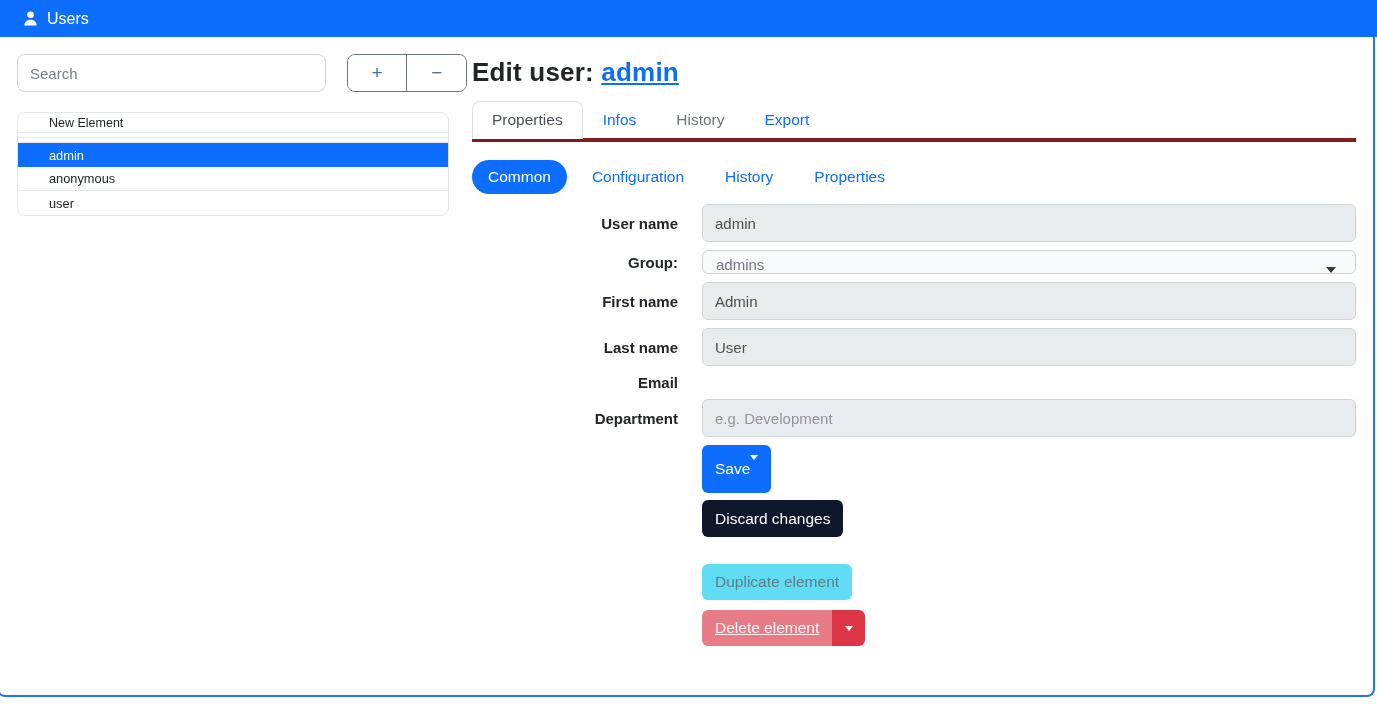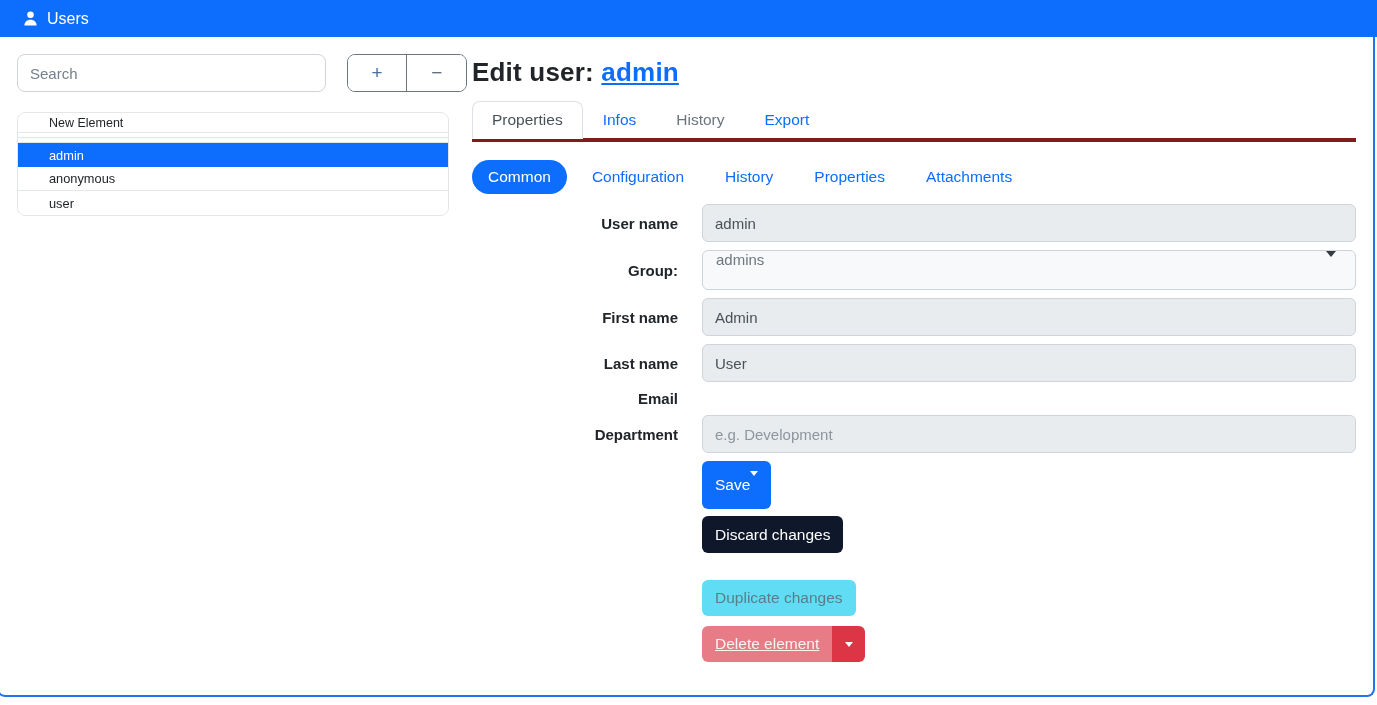--- a/index.html
+++ b/index.html
@@ -57,22 +57,22 @@
   .pill.active { background:#0d6efd; color:#fff; }
 
   .form { margin-top:10px; }
   .form-row { display:flex; align-items:center; margin-bottom:8px; }
   .form-label { width:230px; flex:0 0 230px; text-align:right; padding-right:24px;
     font-size:15px; font-weight:700; }
   .form-control { flex:1; height:38px; border:1px solid #ced4da; border-radius:6px;
     background:#e9ecef; padding:0 12px; font-size:15px; color:#495057;
     font-family:inherit; outline:none; }
   .form-control::placeholder { color:#8d959d; }
-  .select-box { flex:1; height:40px; border:1px solid #ced4da; border-radius:6px;
-    background:#f8f9fa; padding:0 13px; display:flex; align-items:flex-start;
+  .select-box { flex:1; height:24px; border:1px solid #ced4da; border-radius:6px;
+    background:#f8f9fa; padding:0 13px; display:flex; align-items:flex-end;
     justify-content:space-between; font-size:15px; color:#6f7780; cursor:pointer; }
   .caret-down { width:0; height:0; border-left:5px solid transparent;
     border-right:5px solid transparent; border-top:6px solid #343a40; margin-right:6px; }
 
   .actions { margin-left:230px; }
   .btn { border:none; border-radius:6px; font-size:15.5px; font-family:inherit;
     cursor:pointer; display:inline-flex; align-items:center; }
   .btn-save { margin-top:4px; background:#0d6efd; color:#fff; height:48px; padding:0 13px; gap:11px; }
   .btn-save .caret { width:0; height:0; border-left:4.5px solid transparent;
     border-right:4.5px solid transparent; border-top:5px solid #fff; }
@@ -132,21 +132,20 @@
       <div class="tab">Infos</div>
       <div class="tab disabled">History</div>
       <div class="tab">Export</div>
     </div>
 
     <div class="nav-pills">
       <div class="pill active">Common</div>
       <div class="pill">Configuration</div>
       <div class="pill">History</div>
       <div class="pill">Properties</div>
-      <div class="pill">Attachments</div>
     </div>
 
     <div class="form">
       <div class="form-row">
         <label class="form-label">User name</label>
         <input class="form-control" type="text" value="admin" style="">
       </div>
       <div class="form-row">
         <label class="form-label">Group:</label>
         <div class="select-box">
@@ -169,21 +168,21 @@
         <label class="form-label">Department</label>
         <input class="form-control" type="text" placeholder="e.g. Development" style="">
       </div>
 
       <div class="actions">
         <button class="btn btn-save block">
           <span>Save</span>
           <span class="caret"></span>
         </button>
         <button class="btn btn-discard block">Discard changes</button>
-        <button class="btn btn-duplicate block">Duplicate changes</button>
+        <button class="btn btn-duplicate block">Duplicate element</button>
         <div class="btn-delete-group">
           <button class="btn-delete-main">Delete element</button>
           <button class="btn-delete-caret">
             <span class="caret"></span>
           </button>
         </div>
       </div>
     </div>
   </div>
 </div>

